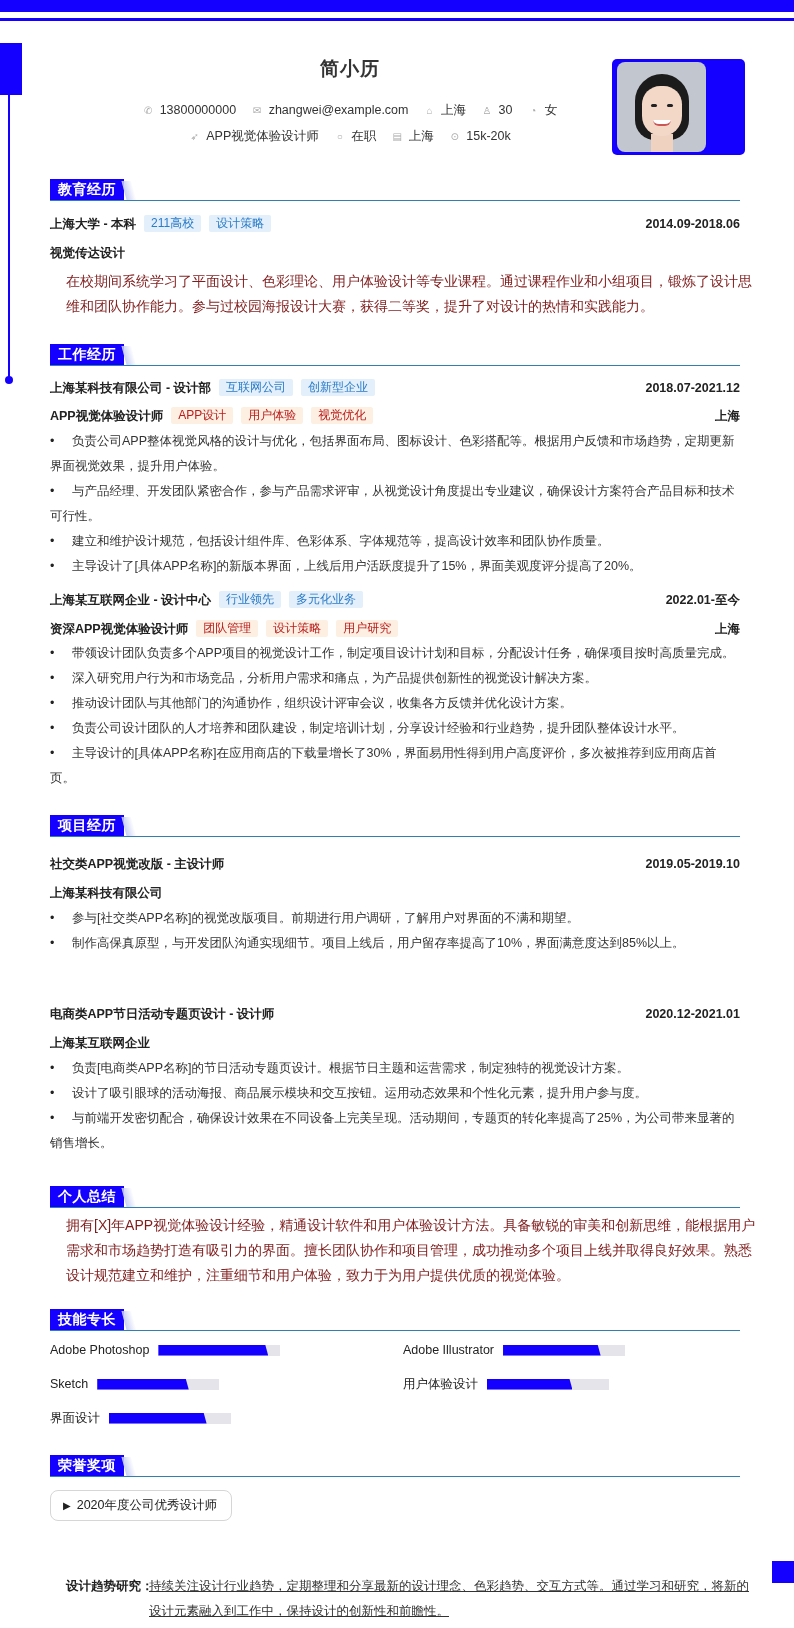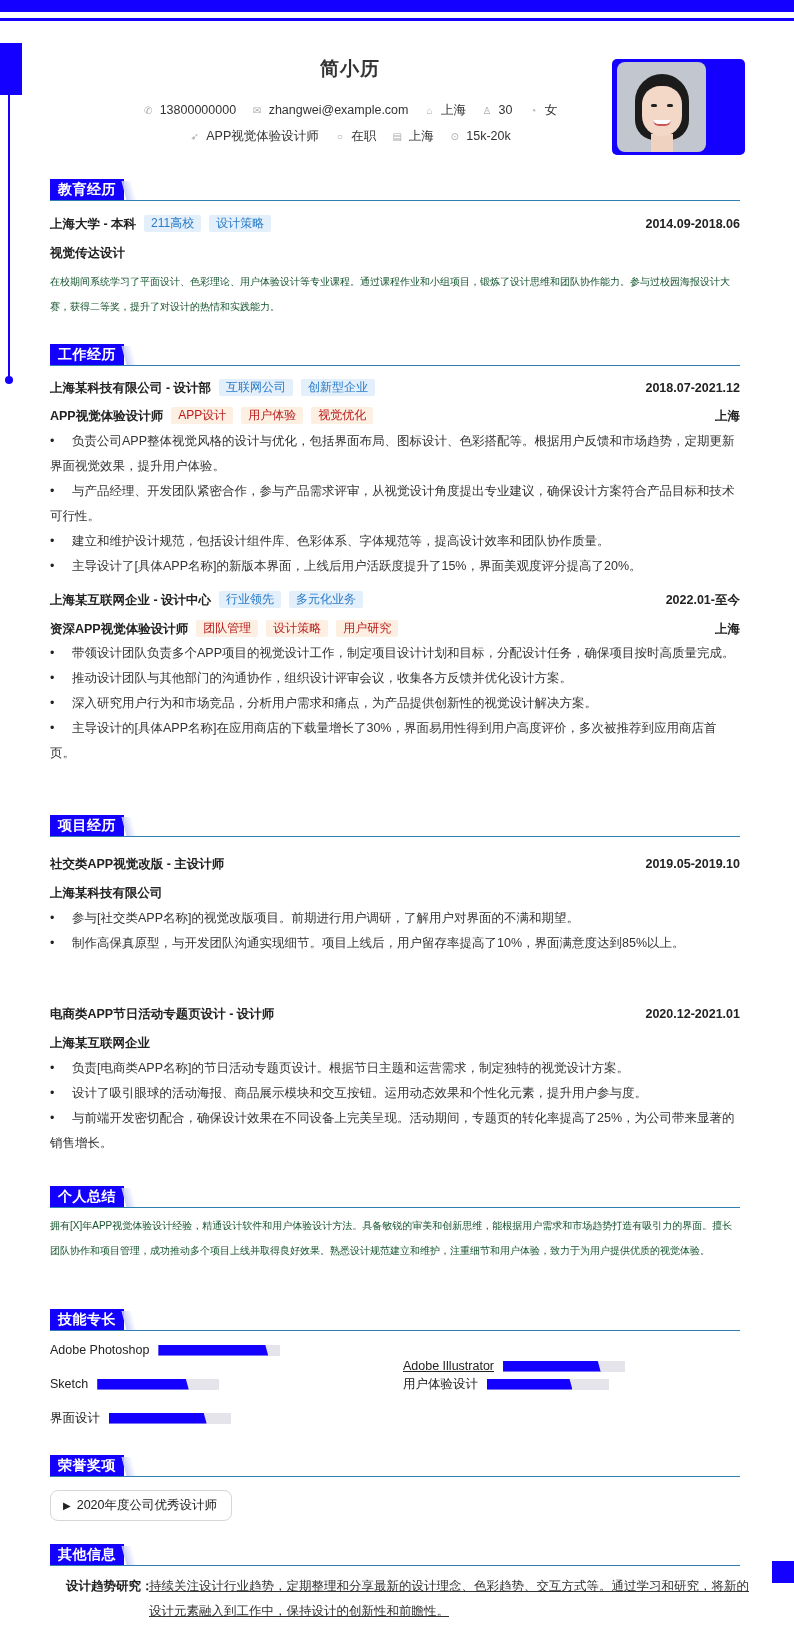--- a/index.html
+++ b/index.html
@@ -33,21 +33,21 @@
   .sec-title { position: absolute; left: 0; top: 0; height: 21px; padding: 0 8px; background: #1400ff; color: #fff; font-size: 14px; font-weight: bold; line-height: 21px; letter-spacing: 0.5px; }
   .sec-title::after { content: ""; position: absolute; right: -10px; top: 2px; width: 10px; height: 19px; background: linear-gradient(90deg, #c8cff5, rgba(200,207,245,0)); transform: skewX(15deg); }
 
   .row { position: absolute; left: 0; width: 690px; height: 18px; line-height: 18px; font-size: 12.5px; }
   .row .left { position: absolute; left: 0; top: 0; white-space: nowrap; font-weight: bold; color: #222; }
   .row .right { position: absolute; right: 0; top: 0; white-space: nowrap; font-weight: bold; color: #222; margin-left: 33px; }
   .tag { display: inline-block; font-weight: normal; font-size: 12px; padding: 0 7px; height: 17px; line-height: 17px; margin-left: 8px; border-radius: 2px; vertical-align: 1px; }
   .tag.blue { background: #e3effa; color: #2a7bc8; }
   .tag.orange { background: #fdf0e3; color: #b91c1c; }
 
-  .para { position: absolute; left: 0; width: 690px; font-size: 10px; line-height: 25px; color: #14532d; }
+  .para { position: absolute; left: 16px; width: 690px; font-size: 14px; line-height: 25px; color: #7f1d1d; }
   .bullets { position: absolute; left: 0; width: 690px; list-style: none; }
   .bullets li { position: relative; font-size: 12.5px; line-height: 25px; color: #333; text-indent: 22px; }
   .bullets li::before { content: "•"; position: absolute; left: 0; text-indent: 0; color: #222; }
 
   .skills { position: absolute; left: 0; top: 33px; width: 690px; }
   .skill { position: absolute; height: 16px; font-size: 12.5px; white-space: nowrap; display: flex; align-items: center; }
   .skill .label { color: #222; margin-right: 9px; }
   .skill .bar { position: relative; width: 122px; height: 11px; background: #e4e4ea; }
   .skill .fill { position: absolute; left: 0; top: 0; height: 11px; background: #1400ff; clip-path: polygon(0 0, calc(100% - 3px) 0, 100% 100%, 0 100%); }
 
@@ -132,22 +132,23 @@
   <div class="row" style="top:247px;">
     <div class="left"><span>上海某互联网企业 - 设计中心</span><span class="tag blue">行业领先</span><span class="tag blue">多元化业务</span></div>
     <div class="right">2022.01-至今</div>
   </div>
   <div class="row" style="top:276px;">
     <div class="left"><span>资深APP视觉体验设计师</span><span class="tag orange">团队管理</span><span class="tag orange">设计策略</span><span class="tag orange">用户研究</span></div>
     <div class="right">上海</div>
   </div>
   <ul class="bullets" style="top:297px;">
     <li>带领设计团队负责多个APP项目的视觉设计工作，制定项目设计计划和目标，分配设计任务，确保项目按时高质量完成。</li>
+    <li>深入研究用户行为和市场竞品，分析用户需求和痛点，为产品提供创新性的视觉设计解决方案。</li>
     <li>推动设计团队与其他部门的沟通协作，组织设计评审会议，收集各方反馈并优化设计方案。</li>
-    <li>深入研究用户行为和市场竞品，分析用户需求和痛点，为产品提供创新性的视觉设计解决方案。</li>
+    <li>负责公司设计团队的人才培养和团队建设，制定培训计划，分享设计经验和行业趋势，提升团队整体设计水平。</li>
     <li>主导设计的[具体APP名称]在应用商店的下载量增长了30%，界面易用性得到用户高度评价，多次被推荐到应用商店首页。</li>
   </ul>
 </div>
 
 <div class="section" style="top:815px; height:340px;">
   <div class="sec-head">
     <div class="sec-title">项目经历</div>
   </div>
   <div class="row" style="top:40px;">
     <div class="left">社交类APP视觉改版 - 主设计师</div>
@@ -186,21 +187,21 @@
   <div class="sec-head">
     <div class="sec-title">技能专长</div>
   </div>
   <div class="skills">
     <div class="skill" style="left:0; top:0;">
       <span class="label">Adobe Photoshop</span>
       <span class="bar">
           <span class="fill" style="width: 90%;"></span>
         </span>
     </div>
-    <div class="skill" style="left:353px; top:16px;text-decoration:underline;">
+    <div class="skill" style="left:353px; top:0;">
       <span class="label">Adobe Illustrator</span>
       <span class="bar">
           <span class="fill" style="width: 80%;"></span>
         </span>
     </div>
     <div class="skill" style="left:0; top:34px;">
       <span class="label">Sketch</span>
       <span class="bar">
           <span class="fill" style="width: 75%;"></span>
         </span>
@@ -223,20 +224,17 @@
 <div class="section" style="top:1455px; height:80px;">
   <div class="sec-head">
     <div class="sec-title">荣誉奖项</div>
   </div>
   <div class="award">
     <span class="tri">▶</span><span>2020年度公司优秀设计师</span>
   </div>
 </div>
 
 <div class="section" style="top:1544px; height:84px;">
-  <div class="sec-head">
-    <div class="sec-title">其他信息</div>
-  </div>
   <div class="other-row">
     <span class="k">设计趋势研究：</span>
     <span class="v">持续关注设计行业趋势，定期整理和分享最新的设计理念、色彩趋势、交互方式等。通过学习和研究，将新的设计元素融入到工作中，保持设计的创新性和前瞻性。</span>
   </div>
 </div>
 
 </body></html>

